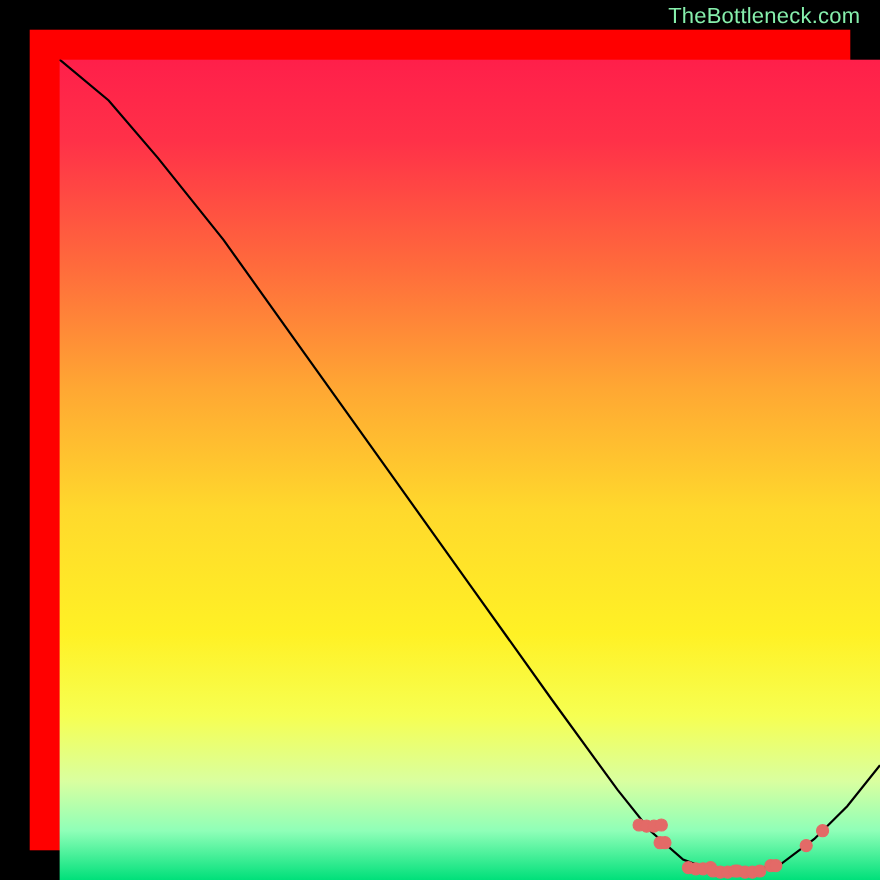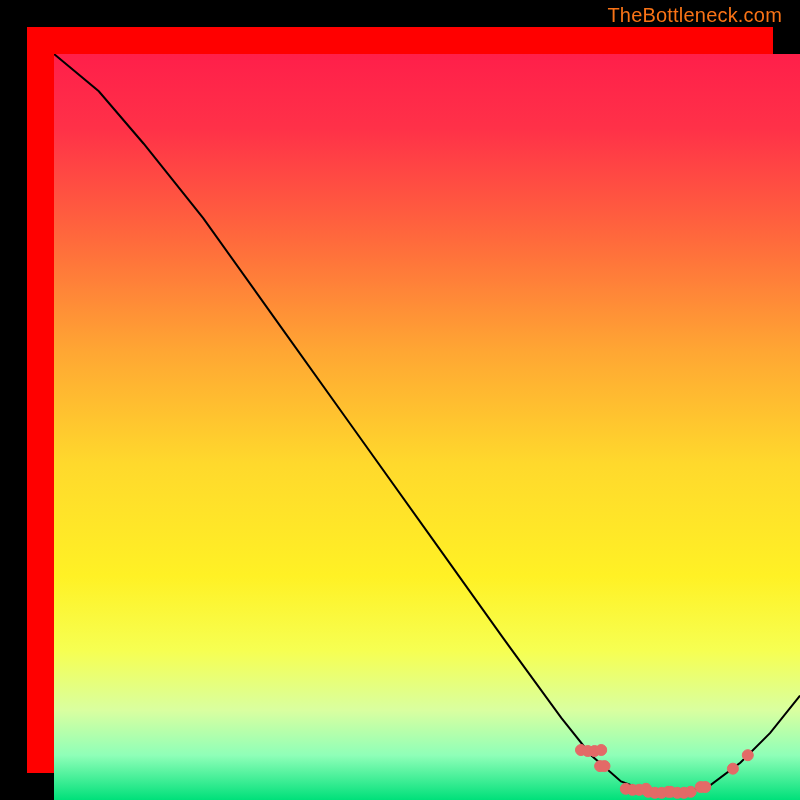--- a/index.html
+++ b/index.html
@@ -22,21 +22,21 @@
     top: 27px;
     width: 746px;
     height: 746px;
     background: red; 
   }
   .watermark {
     position: absolute;
     top: 4px;
     right: 18px;
     font-size: 20px;
-    color: #f97316;
+    color: #86efac;
     font-weight: 500;
     letter-spacing: 0.2px;
   }
   svg.overlay {
     position: absolute;
     left: 27px;
     top: 27px;
     width: 746px;
     height: 746px;
     pointer-events: none;

